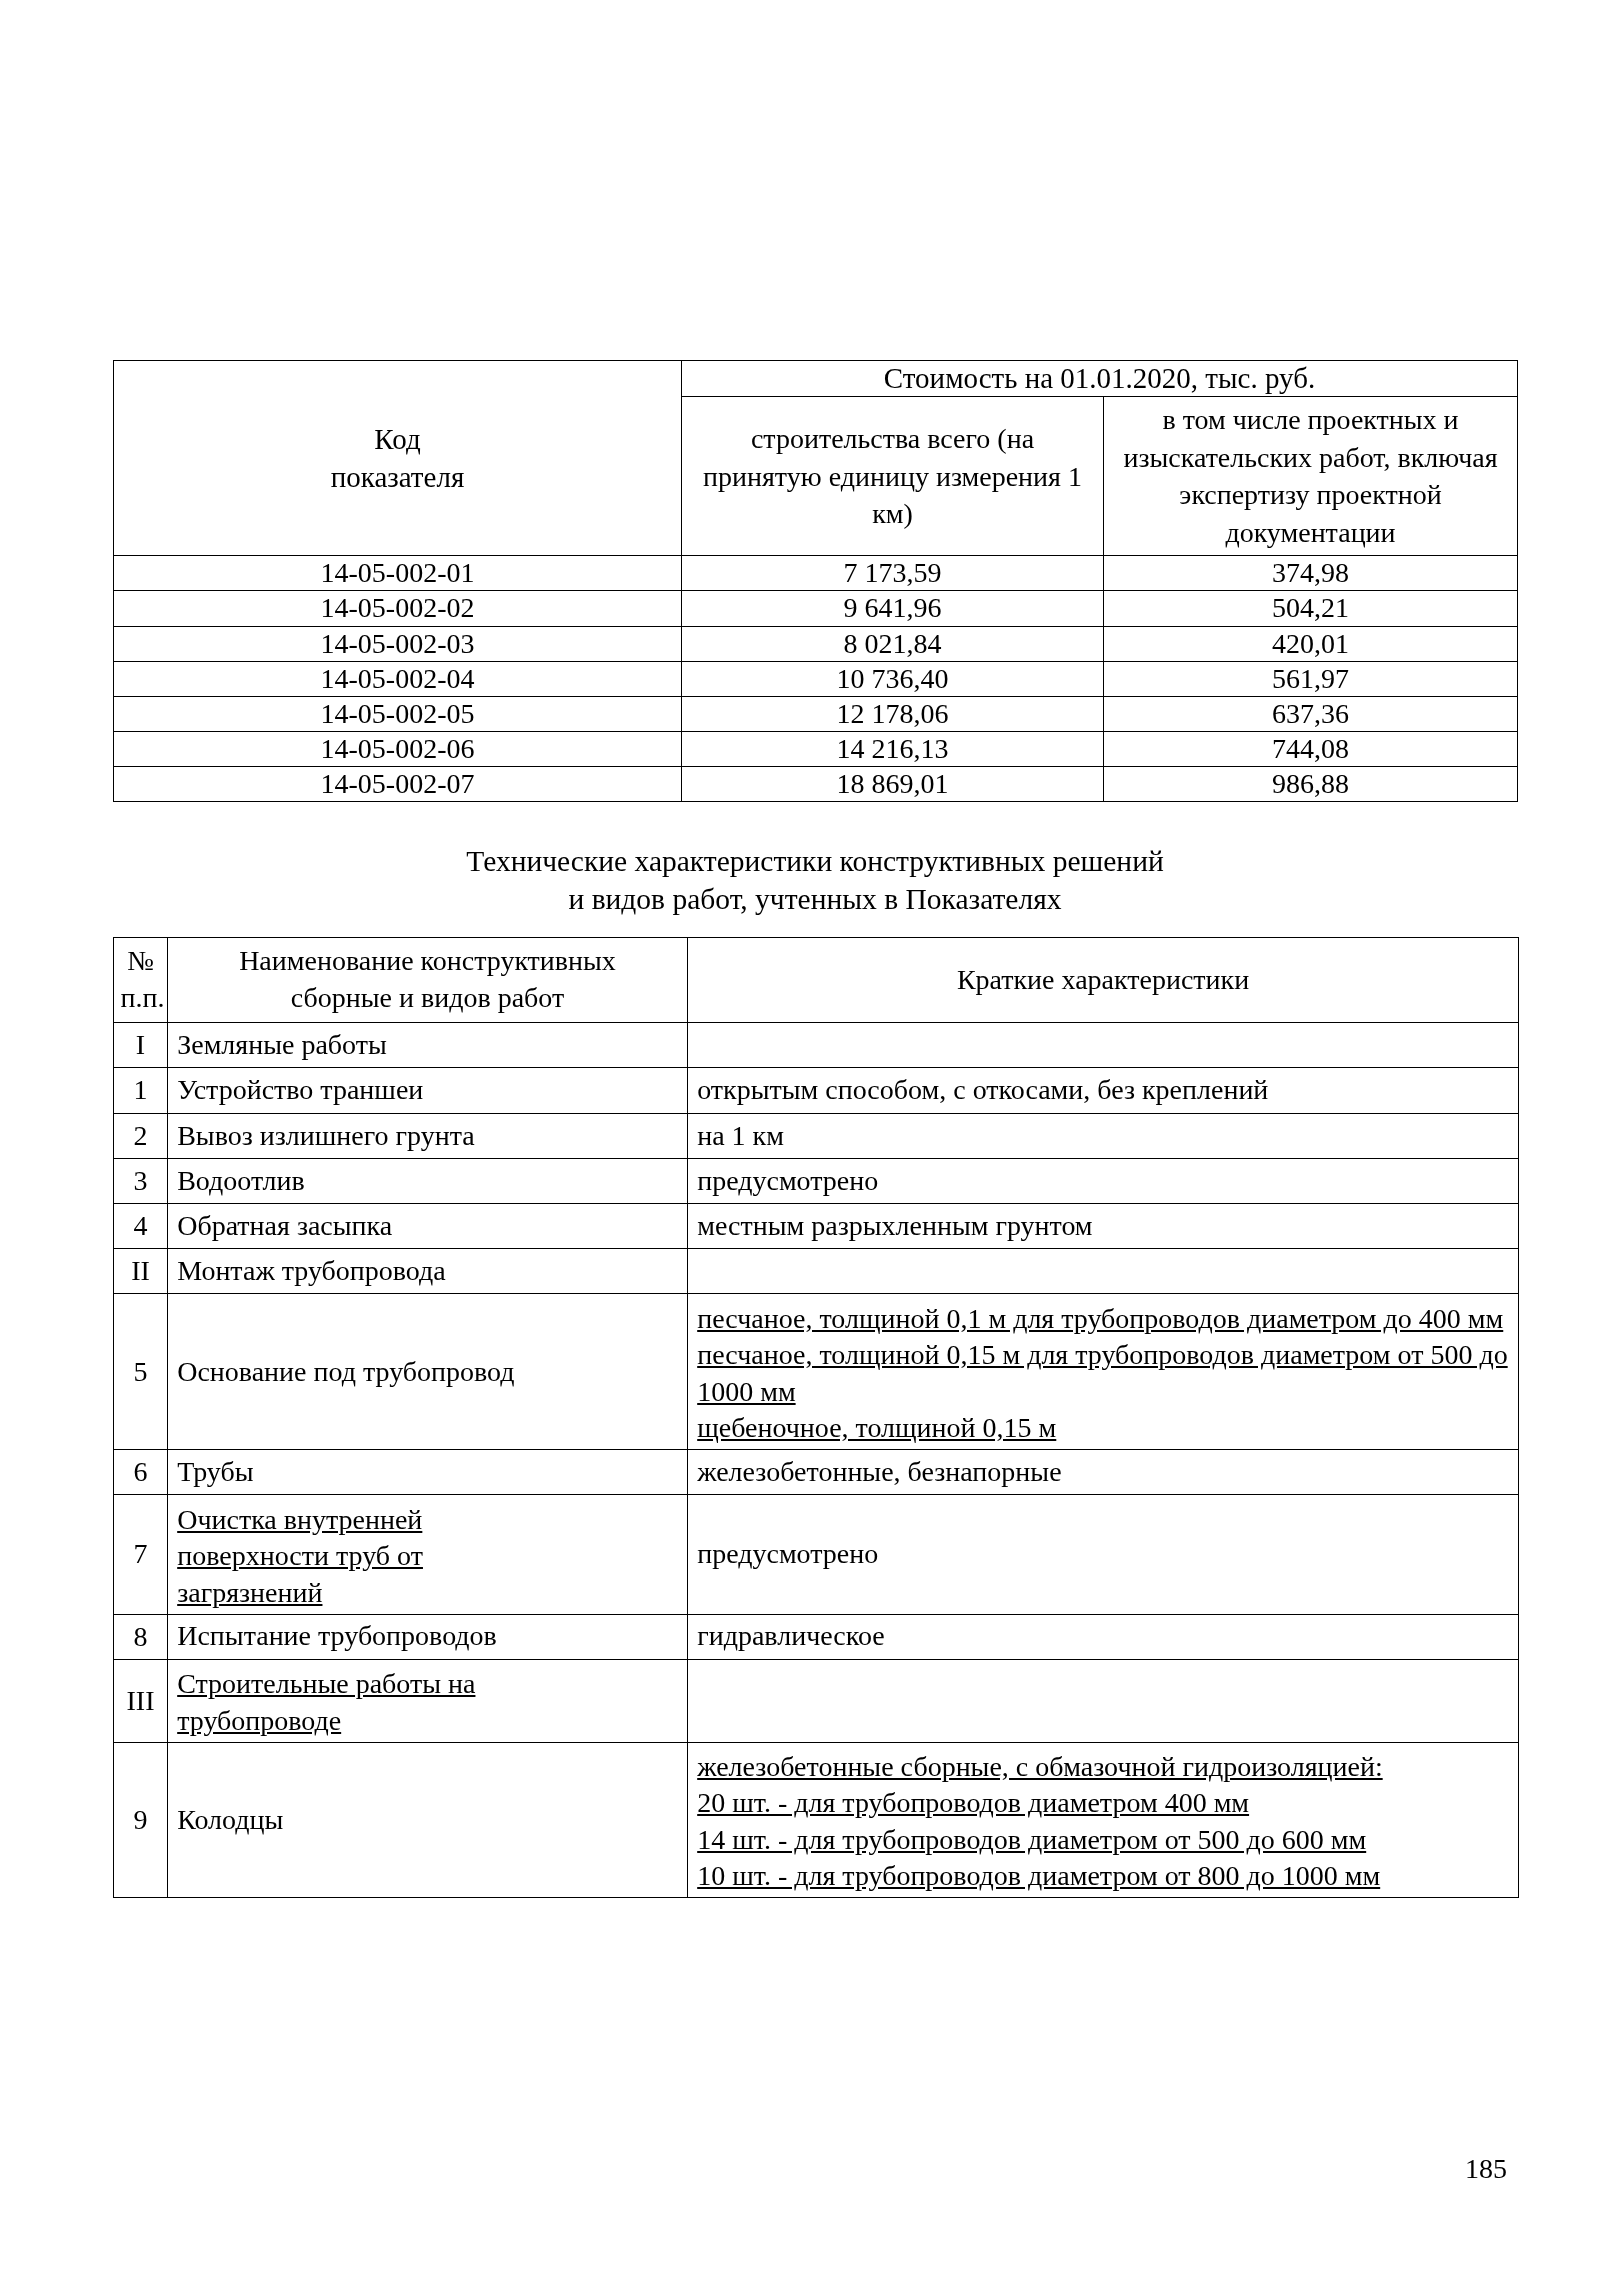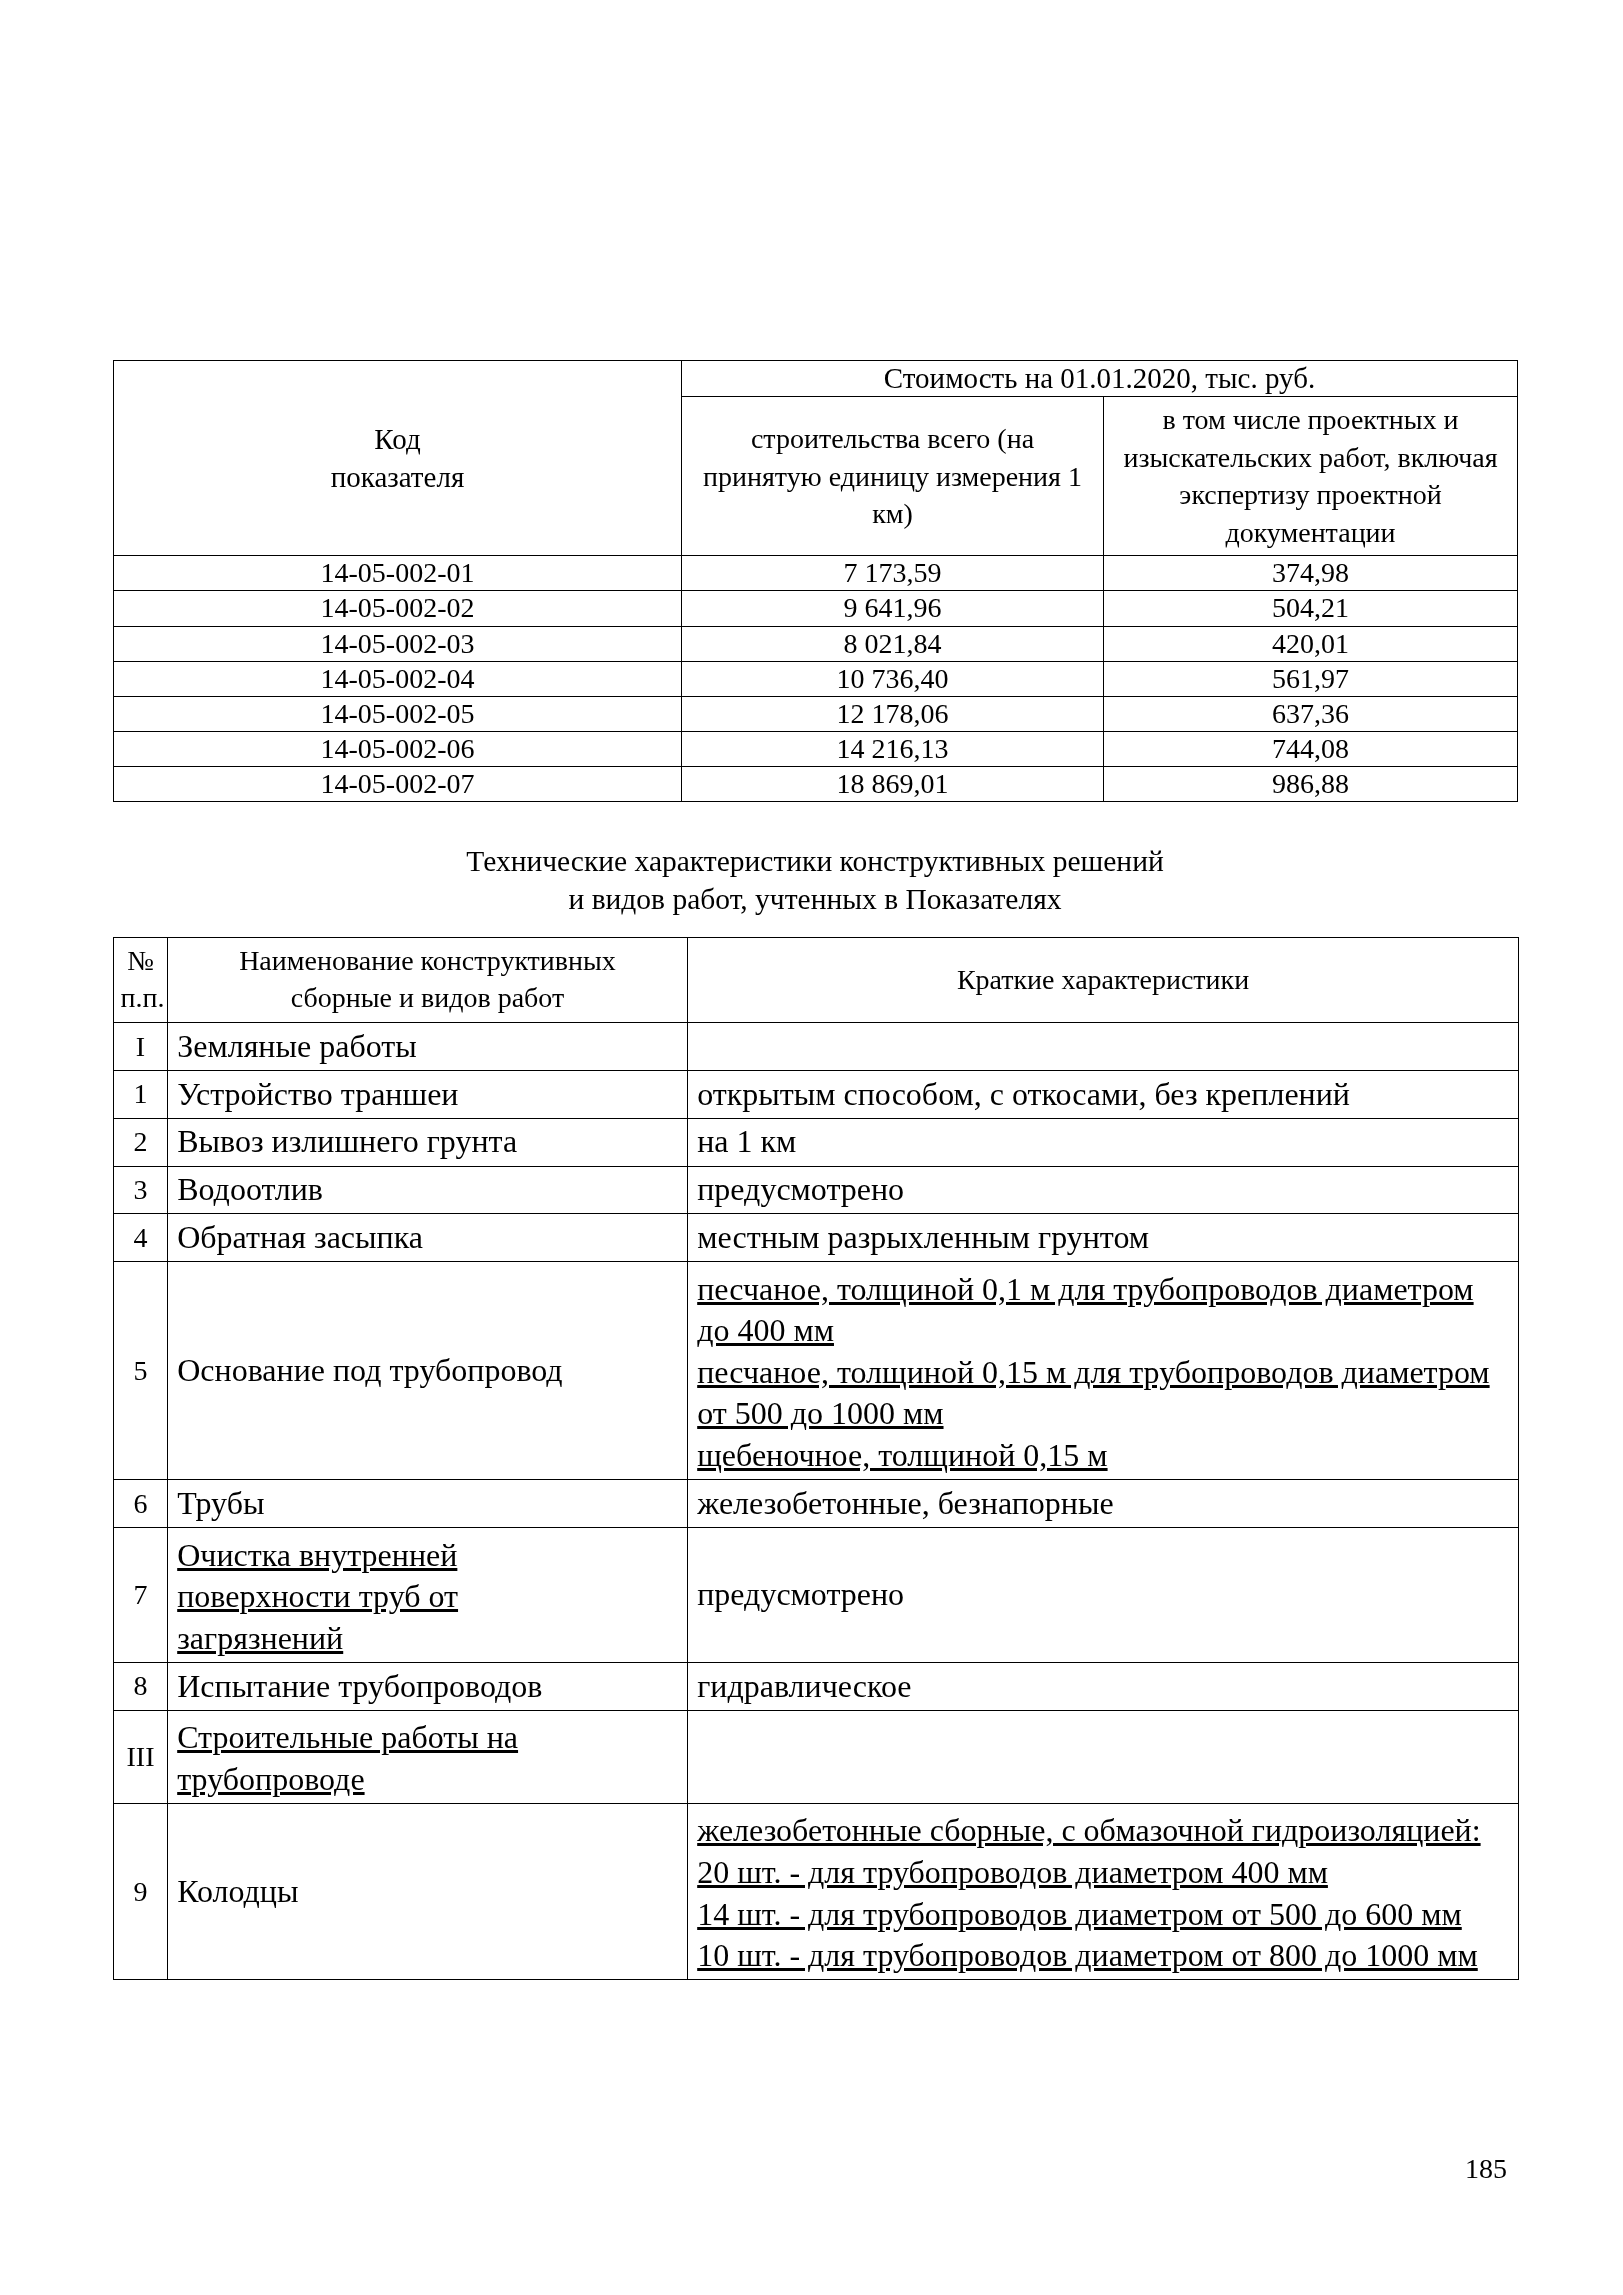--- a/index.html
+++ b/index.html
@@ -97,21 +97,21 @@
 
   .tech-table td.no {
     text-align: center;
     vertical-align: middle;
     font-size: 28px;
   }
   .tech-table td.name,
   .tech-table td.desc {
     text-align: left;
     padding: 2.6px 7.9px 2.6px 9.2px;
-    font-size: 32px;
+    font-size: 28px;
     line-height: 1.30;
     margin-top: 20px;
   }
   .tech-table td.name.mid,
   .tech-table td.desc.mid { vertical-align: middle; }
   .tech-table td.name.top,
   .tech-table td.desc.top { vertical-align: top; padding-top: 6.5px; text-decoration: underline; }
   .tech-table thead td {
     text-align: center;
     vertical-align: middle;
@@ -232,20 +232,25 @@
       <tr class="single">
         <td class="no">3</td>
         <td class="name mid multiline">Водоотлив</td>
         <td class="desc mid multiline">предусмотрено</td>
       </tr>
       <tr class="single">
         <td class="no">4</td>
         <td class="name mid multiline">Обратная засыпка</td>
         <td class="desc mid multiline">местным разрыхленным грунтом</td>
       </tr>
+      <tr class="single">
+        <td class="no">II</td>
+        <td class="name mid multiline">Монтаж трубопровода</td>
+        <td class="desc mid multiline"></td>
+      </tr>
       <tr>
         <td class="no">5</td>
         <td class="name mid multiline">Основание под трубопровод</td>
         <td class="desc top multiline">песчаное, толщиной 0,1 м для трубопроводов диаметром до 400 мм
 песчаное, толщиной 0,15 м для трубопроводов диаметром от 500 до 1000 мм
 щебеночное, толщиной 0,15 м</td>
       </tr>
       <tr class="single">
         <td class="no">6</td>
         <td class="name mid multiline">Трубы</td>

